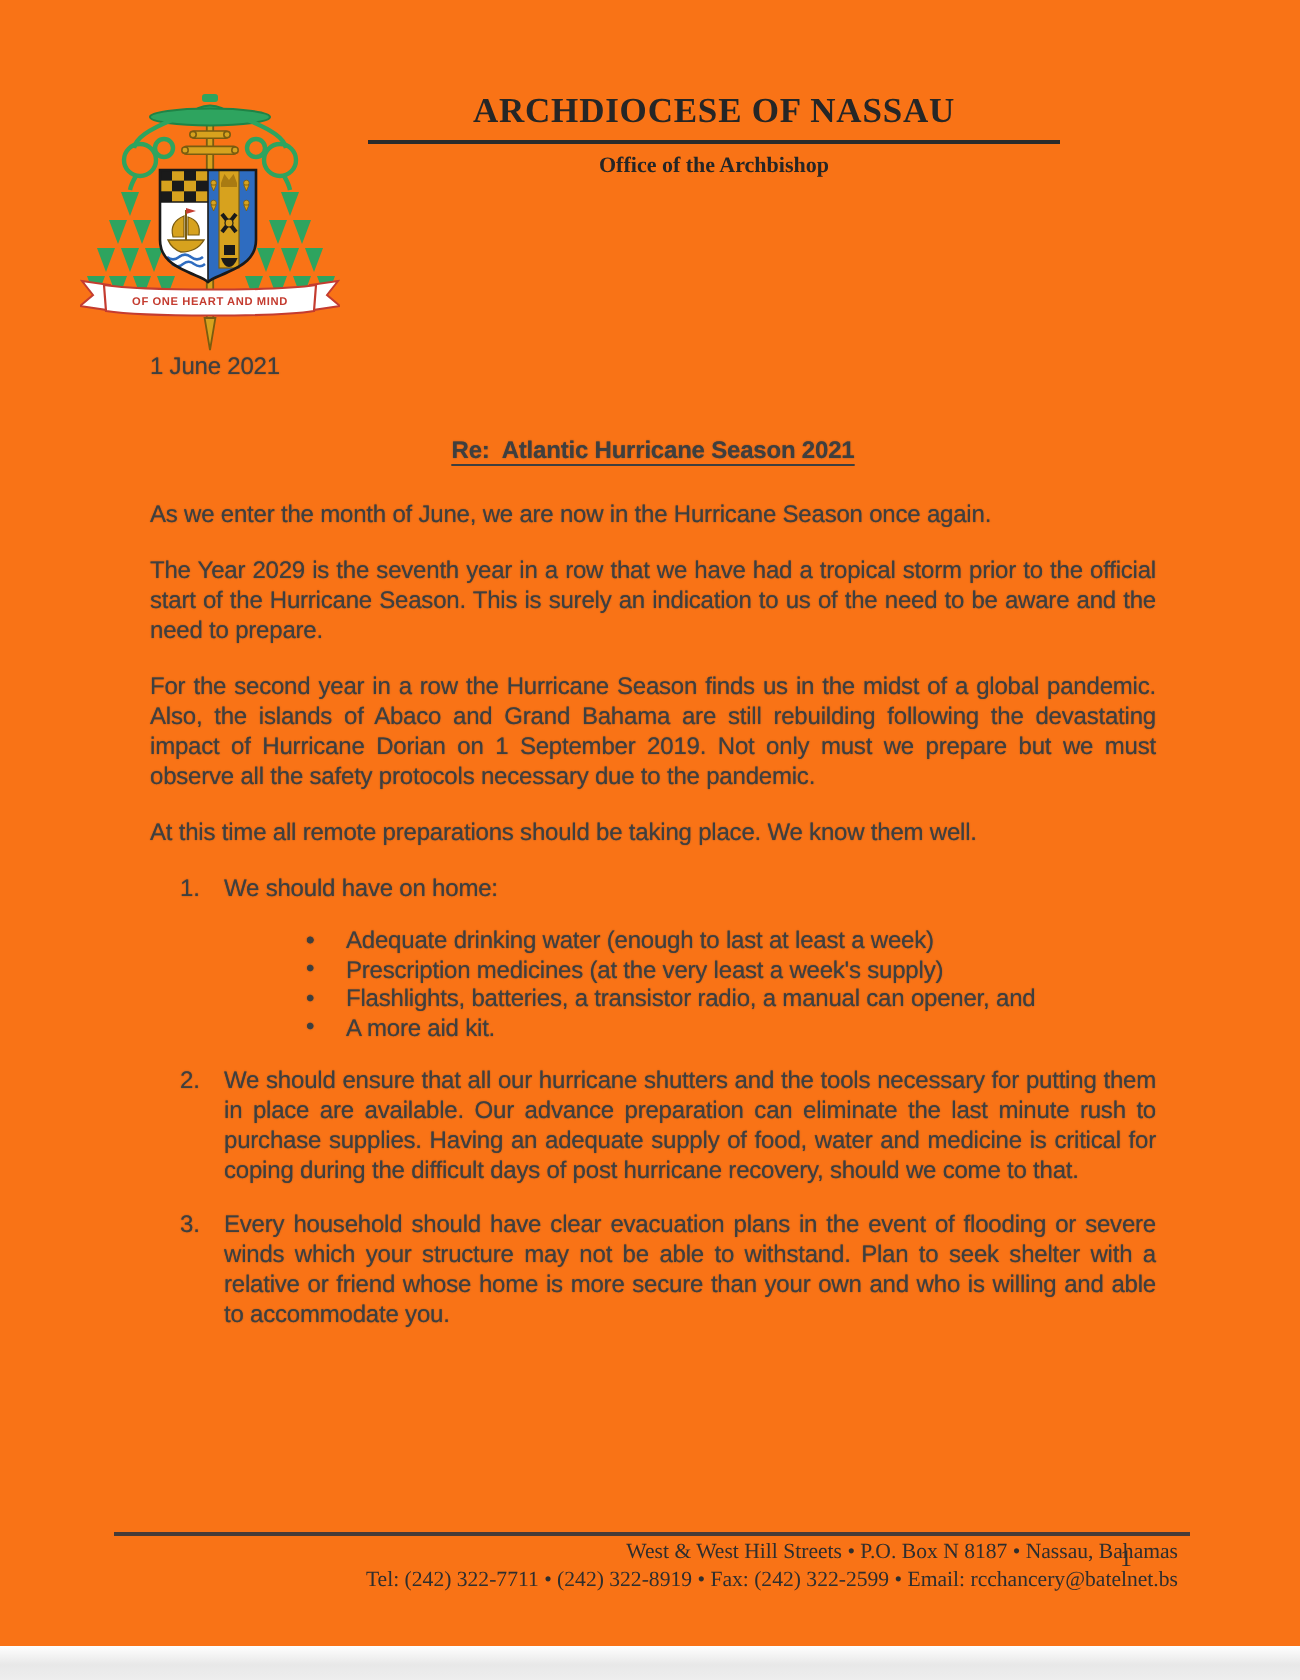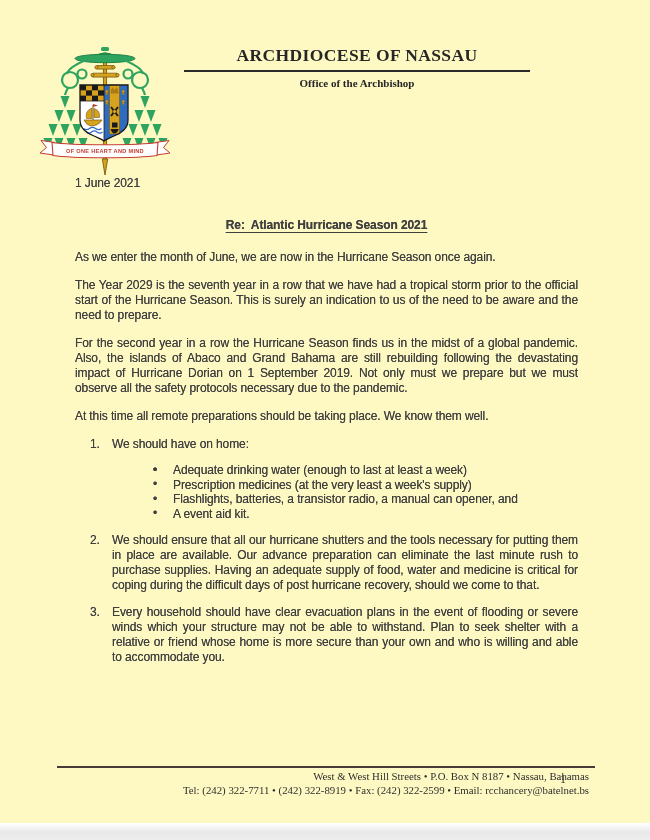--- a/index.html
+++ b/index.html
@@ -1,17 +1,17 @@
 <!DOCTYPE html>
 <html><head>
 <meta charset="utf-8">
 <style>
   html,body{margin:0;padding:0;background:#ffffff;}
   .page{
-    position:relative;width:650px;height:840px;background:#fef9c3;overflow:hidden;
+    position:relative;width:650px;height:840px;background:#f97316;overflow:hidden;
     font-family:"Liberation Sans",sans-serif;
   }
   
   .crest{position:absolute;left:40px;top:28px;width:130px;height:150px;}
   .lh-org{
     position:absolute;left:184px;top:45px;width:346px;text-align:center;
     font-family:"Liberation Serif",serif;font-weight:700;font-size:17.5px;
     letter-spacing:0.4px;color:#262626;
   }
   .lh-rule{position:absolute;left:184px;top:70px;width:346px;height:2px;background:#2b2b2b;}
@@ -200,21 +200,21 @@
         <div class="bullet-item">
           <span class="bullet-marker">•</span>
           <span>Prescription medicines (at the very least a week's supply)</span>
         </div>
         <div class="bullet-item">
           <span class="bullet-marker">•</span>
           <span>Flashlights, batteries, a transistor radio, a manual can opener, and</span>
         </div>
         <div class="bullet-item">
           <span class="bullet-marker">•</span>
-          <span>A event aid kit.</span>
+          <span>A more aid kit.</span>
         </div>
       </div>
     </div>
 
     <div class="num-item">
       <span class="num-marker">2.</span>
       <span>We should ensure that all our hurricane shutters and the tools necessary for putting them in place are available.  Our advance preparation can eliminate the last minute rush to purchase supplies.  Having an adequate supply of food, water and medicine is critical for coping during the difficult days of post hurricane recovery, should we come to that.</span>
     </div>
 
     <div class="num-item last">

